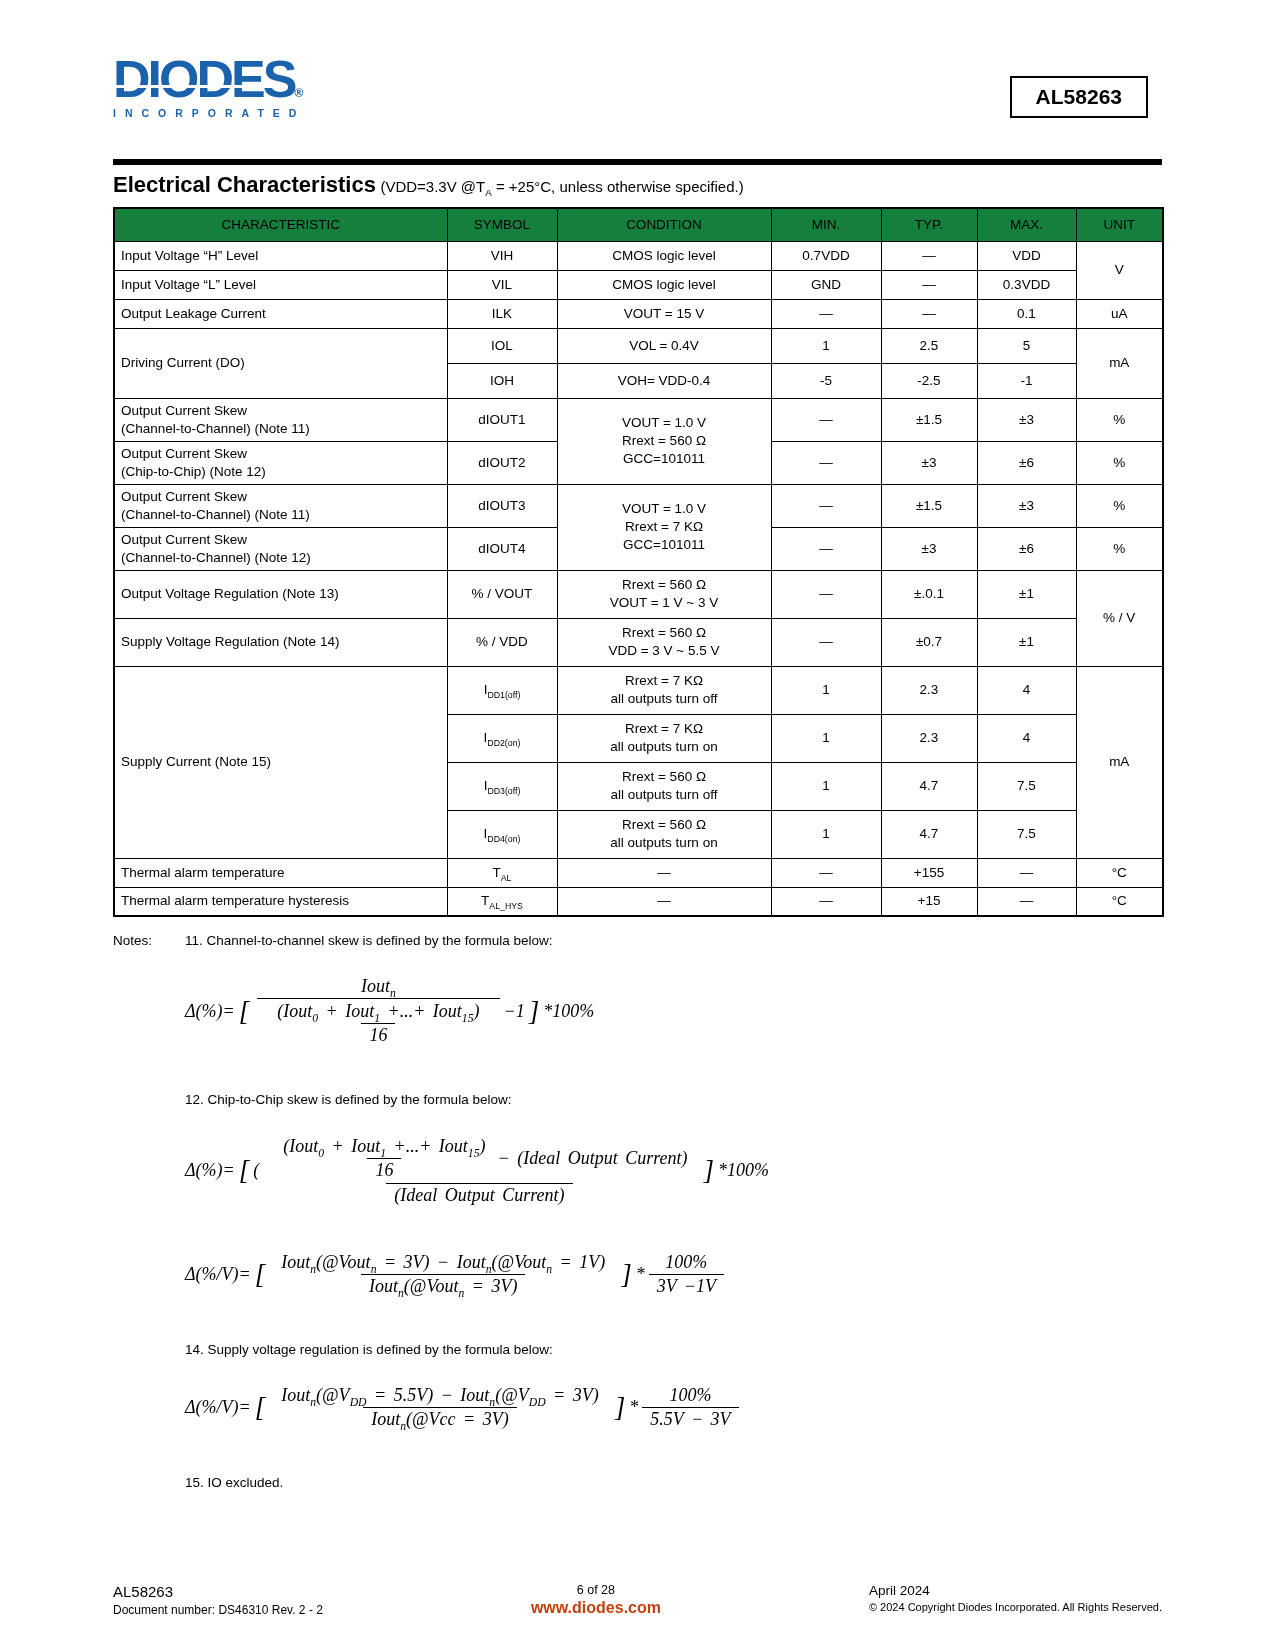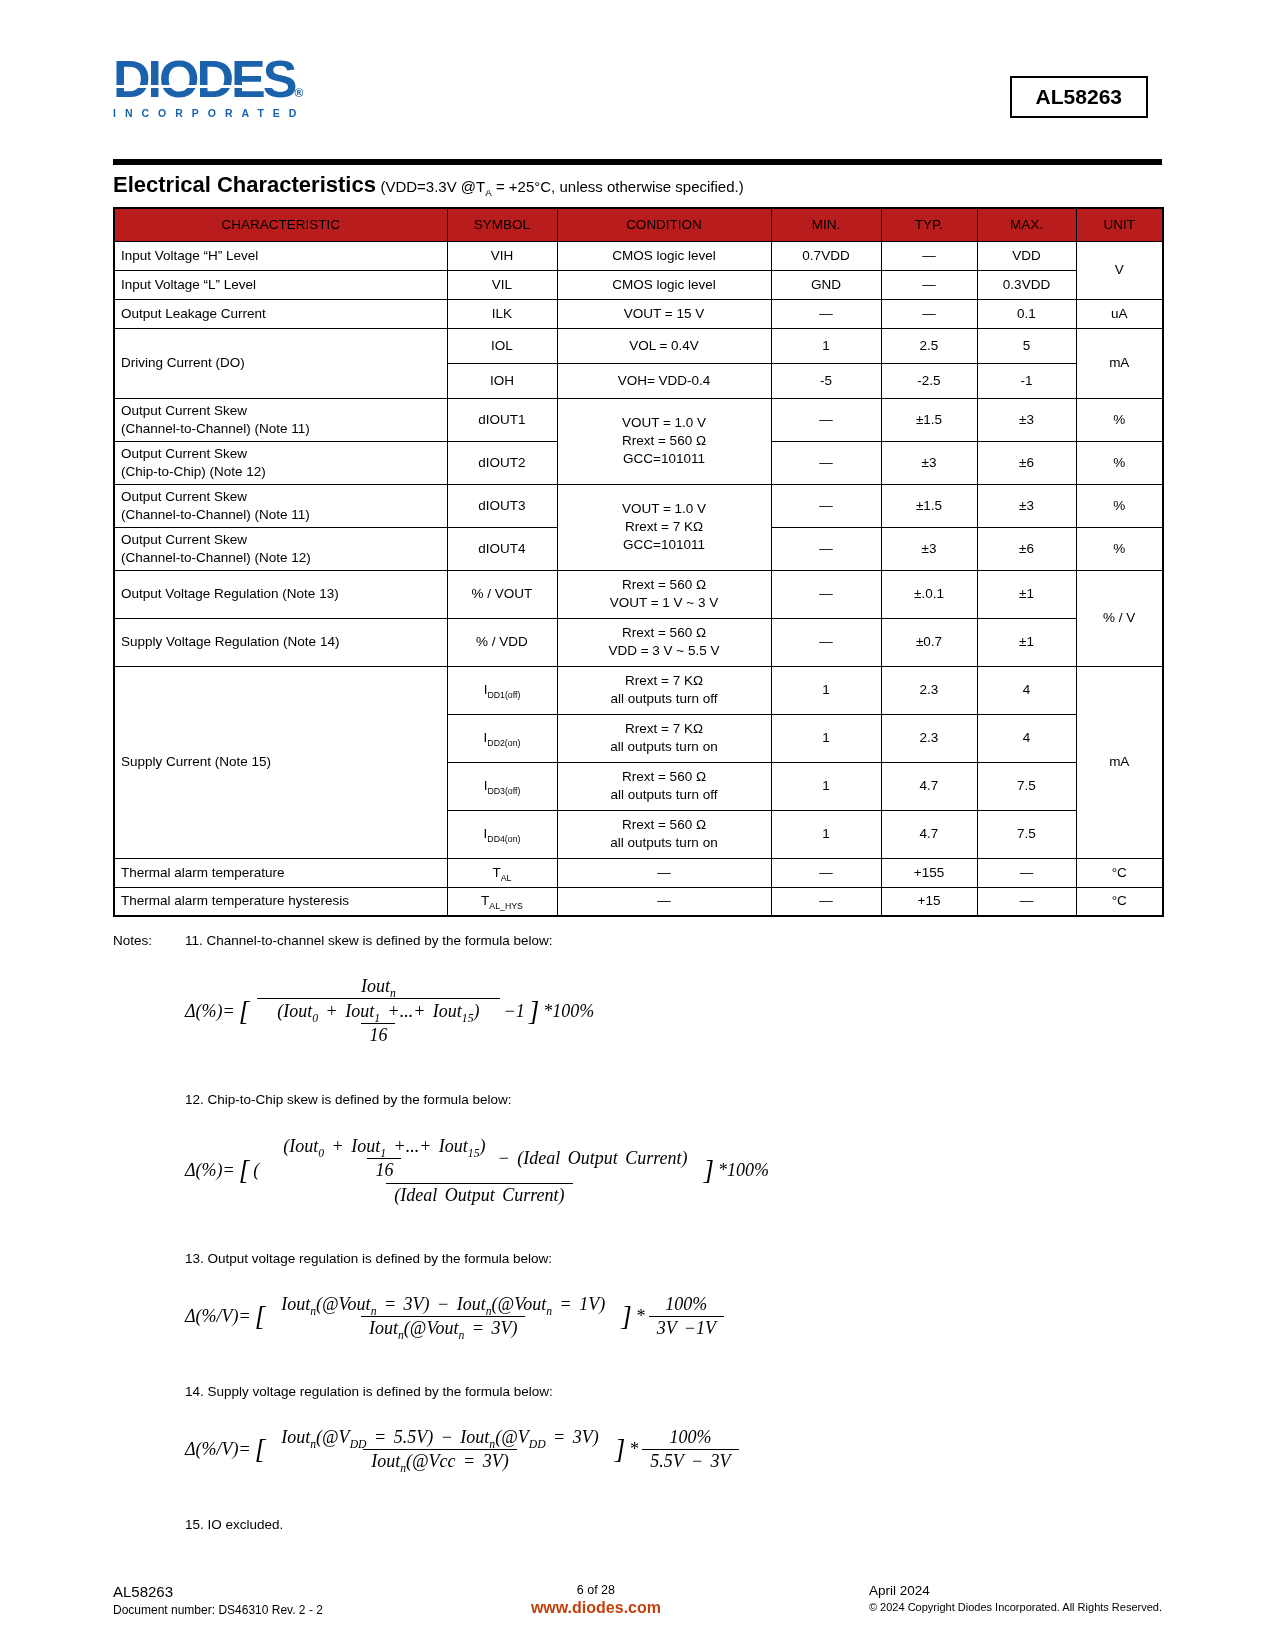--- a/index.html
+++ b/index.html
@@ -16,21 +16,21 @@
   .part-box{border:2.5px solid #000;padding:7px 24px;font-size:21px;font-weight:bold;margin:20px 14px 0 0;}
 
   .rule{height:6px;background:#000;margin-top:40px;}
   .sect{margin:7px 0 9px;}
   .sect-title{font-size:22px;font-weight:bold;}
   .sect-sub{font-size:15px;}
 
   
   table{border-collapse:collapse;width:1049px;table-layout:fixed;border:2px solid #000;}
   th,td{border:1.5px solid #000;font-size:13.5px;padding:1px 4px;text-align:center;vertical-align:middle;line-height:1.35;}
-  th{background:#b91c1c;font-weight:normal;height:30px;}
+  th{background:#15803d;font-weight:normal;height:30px;}
   td.char{text-align:left;padding-left:6px;}
   .pre{white-space:pre-line;}
   tr.h1{height:29px;} tr.h2{height:35px;} tr.h3{height:43px;} tr.h4{height:48px;}
   sub{font-size:65%;line-height:0;}
 
   
   .notes{margin-top:16px;font-size:13.5px;}
   .notes-first{display:flex;}
   .notes-label{width:72px;flex:0 0 72px;}
   .note-item{margin-left:72px;}
@@ -291,21 +291,20 @@
               <span class="fden">16</span>
             </span>
             <span>− (Ideal Output Current)</span>
           </span>
           <span class="fden">(Ideal Output Current)</span>
         </span>
         <span class="bracket">]</span>
         <span>*100%</span>
       </div>
 
-      <div class="note-item">13. Output voltage regulation is defined by the formula below:</div>
 
       <div class="formula">
         <span>Δ(%/V)=</span>
         <span class="bracket">[</span>
         <span class="frac">
           <span class="fnum">Iout<sub>n</sub>(@Vout<sub>n</sub> = 3V) − Iout<sub>n</sub>(@Vout<sub>n</sub> = 1V)</span>
           <span class="fden">Iout<sub>n</sub>(@Vout<sub>n</sub> = 3V)</span>
         </span>
         <span class="bracket">]</span>
         <span>*</span>

